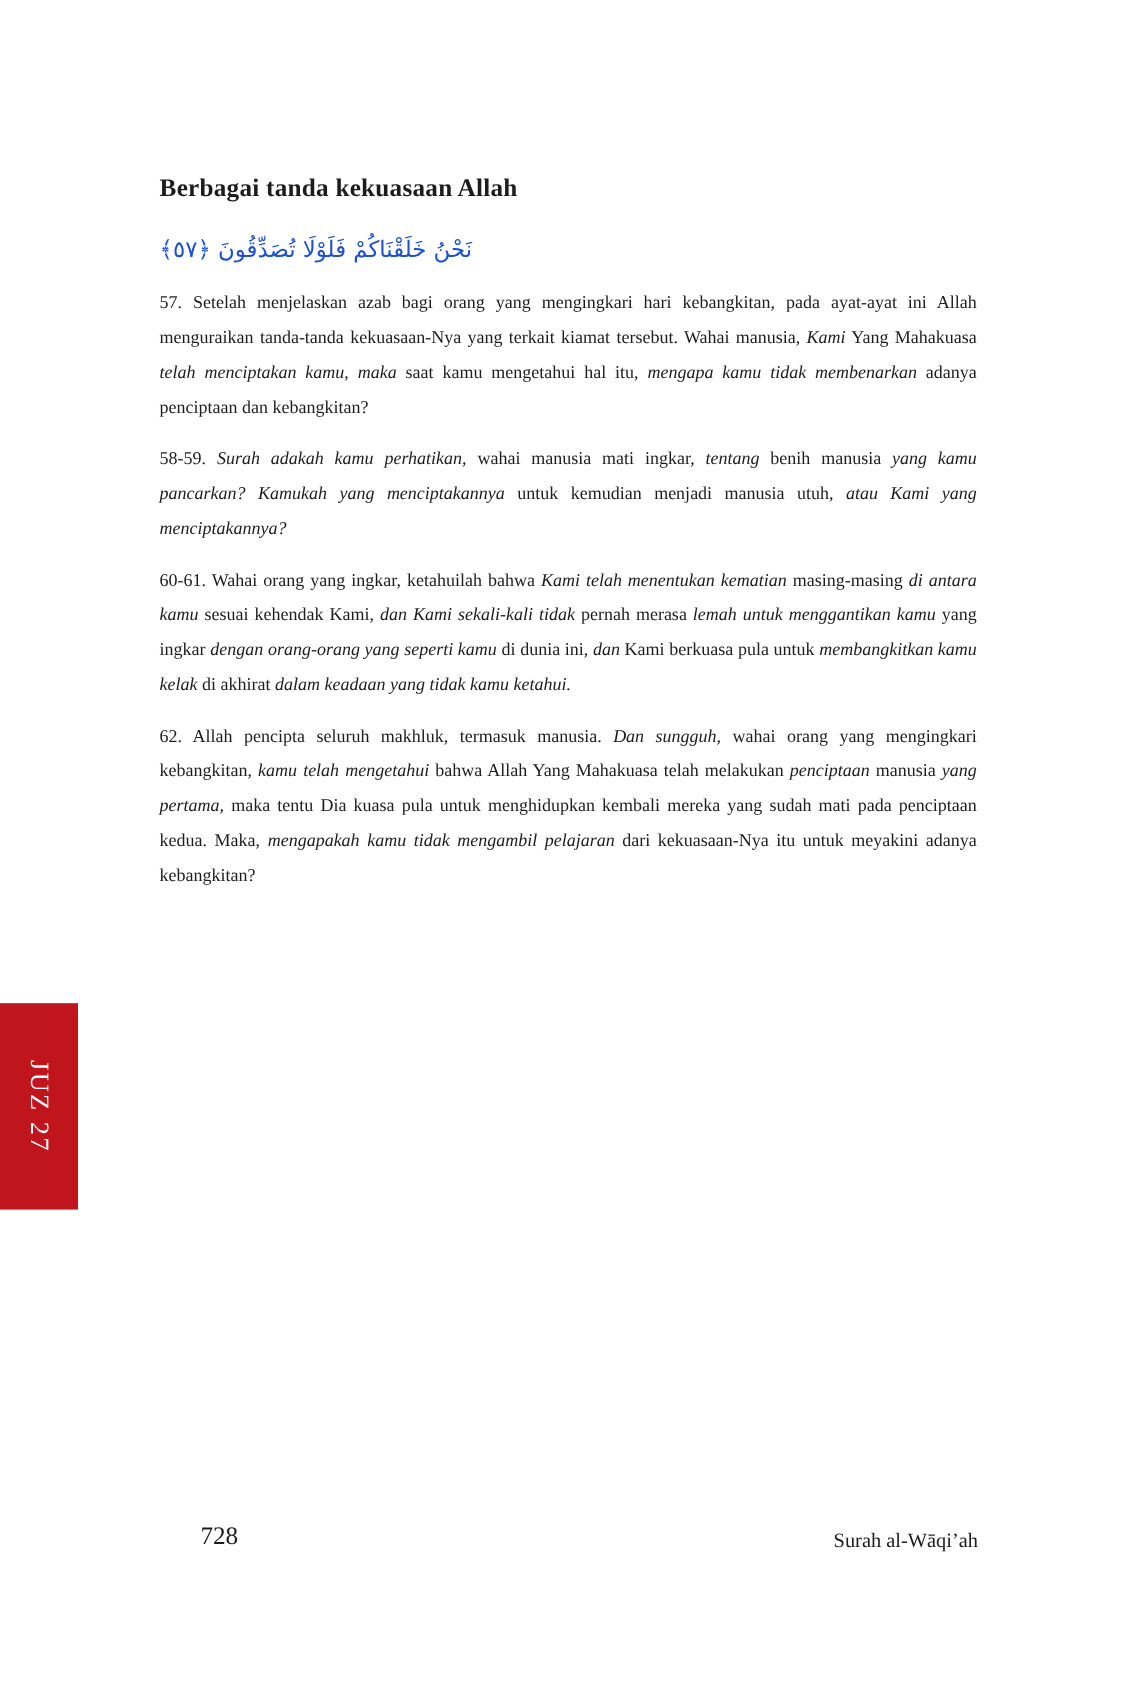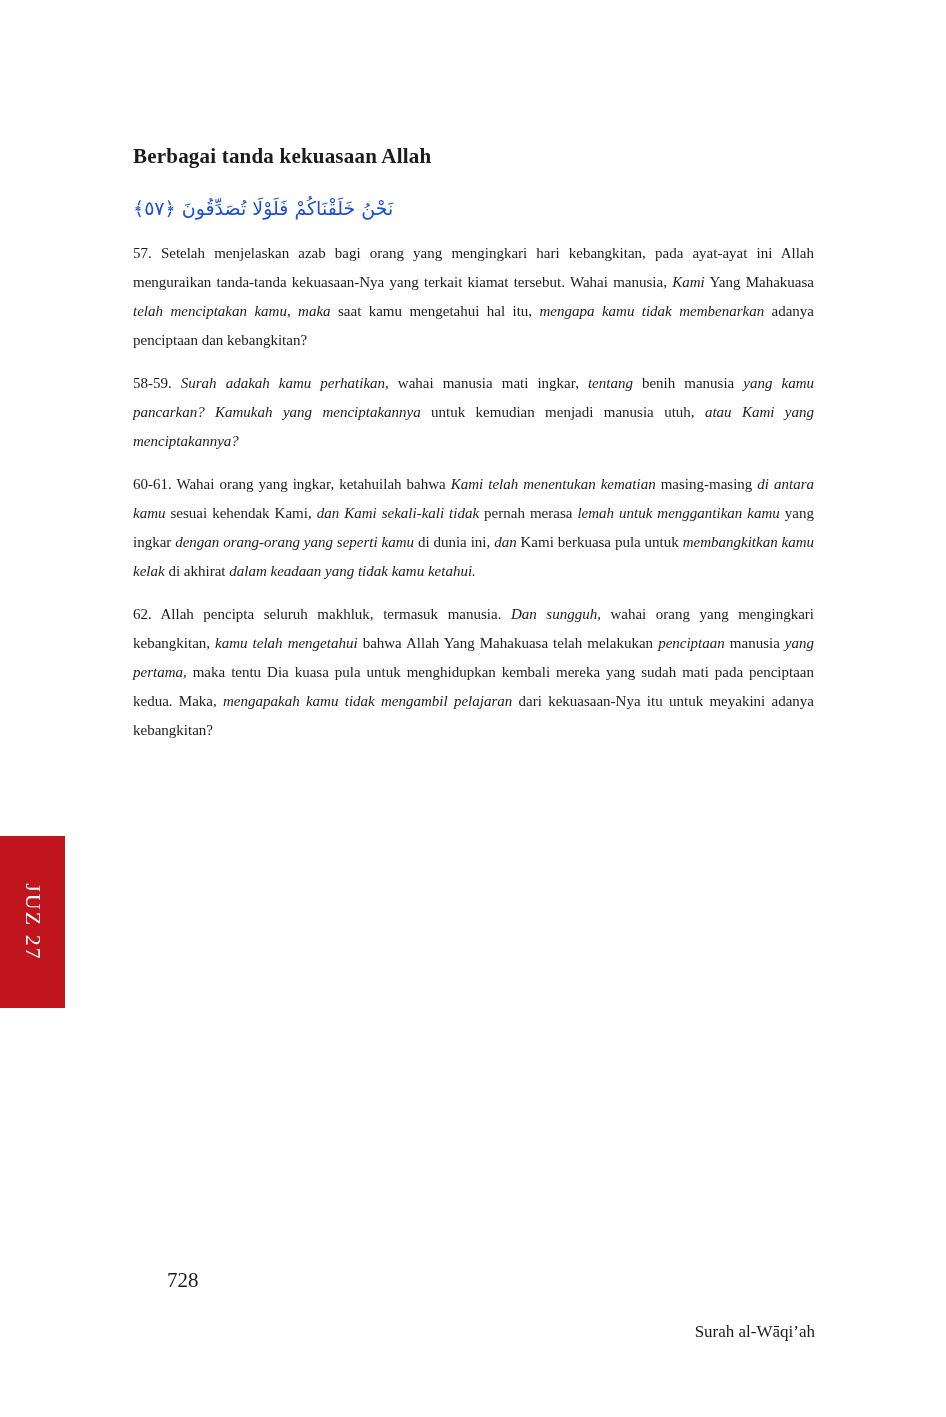--- a/index.html
+++ b/index.html
@@ -60,21 +60,21 @@
     font-family: "Liberation Serif", serif;
   }
   .footer-pagenum {
     position: absolute;
     left: 133px; top: 1268px;
     font-size: 21px;
     margin-left: 34px;
   }
   .footer-surah {
     position: absolute;
-    right: 131px; top: 1322px;
+    right: 131px; top: 1274px;
     font-size: 17px;
     text-align: center;
   }
 </style>
 </head>
 <body style="background: rgb(255, 255, 255); color: rgb(28, 28, 28);">
 
 <div class="page">
 
   <div class="juz-tab" style="background: rgb(193, 21, 30);">

